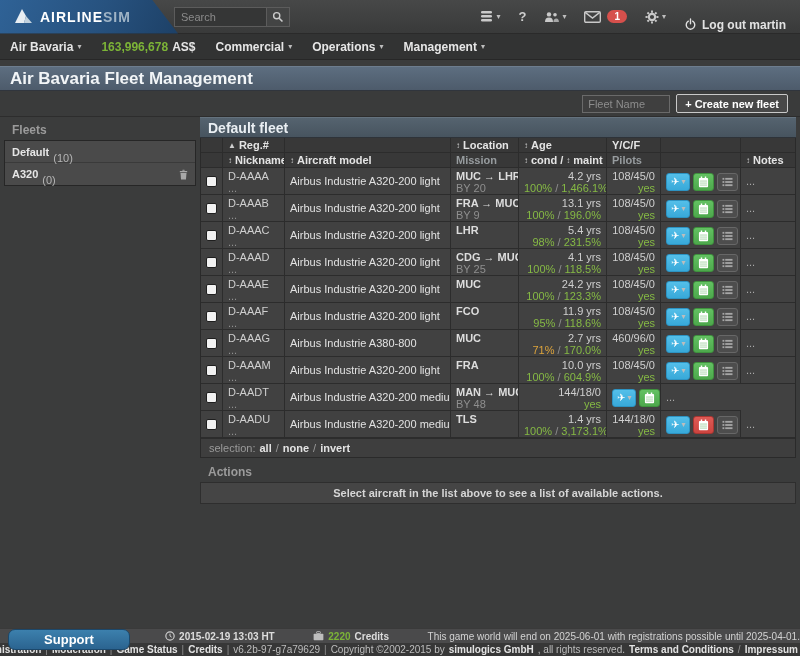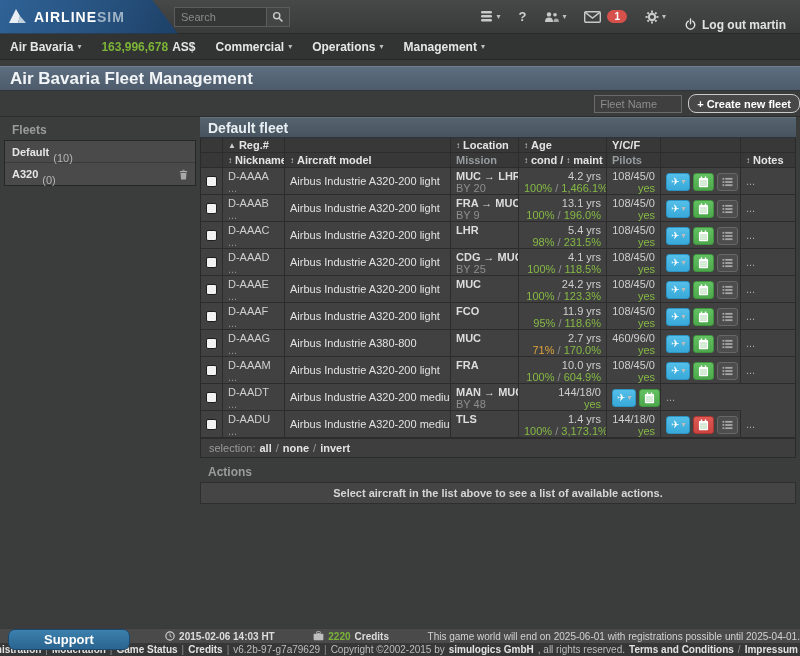--- a/index.html
+++ b/index.html
@@ -13,21 +13,21 @@
   
   .topbar {
     height:34px; background:linear-gradient(#474848,#393a3a);
     border-bottom:1px solid #2a2a2a; display:flex; align-items:center;
     position:relative; z-index:3;
   }
   .brand {
     position:relative; width:180px; height:34px; display:flex; align-items:center;
     background:linear-gradient(115deg,#2f6296 0%,#27527f 55%,#1d4066 100%);
     clip-path:polygon(0 0,152px 0,178px 34px,0 34px);
-    padding-left:6px; gap:6px; flex:0 0 180px;
+    padding-left:12px; gap:6px; flex:0 0 180px;
   }
   .logo-glyph { width:22px; height:20px; }
   .brand-text { font-size:14px; letter-spacing:1px; font-weight:bold; color:#fff; }
   .brand-text .lite { color:#9fb4c6; }
   .searchbox { display:flex; align-items:center; margin-left:-6px; }
   .searchbox input {
     width:92px; height:20px; background:#353636; border:1px solid #5c5c5c;
     color:#bbb; font-size:11px; padding:0 6px; outline:none; border-right:none;
   }
   .searchbox input::placeholder { color:#8b8b8b; }
@@ -59,29 +59,29 @@
     margin-top:6px; height:25px;
     background:linear-gradient(#5d6e80,#4d5b6b);
     border-top:1px solid #6d7d8e; border-bottom:1px solid #30353d;
     display:flex; align-items:center; padding:0 10px;
     font-size:17px; font-weight:bold; color:#f2f5f7;
   }
 
   
   .toolbar {
     height:26px; background:#3a3b3b; border-bottom:1px solid #2d2d2d;
-    display:flex; align-items:center; justify-content:flex-end; gap:6px; padding:0 0;
+    display:flex; align-items:center; justify-content:flex-end; gap:6px; padding:0 12px;
   }
   .toolbar input {
     width:88px; height:18px; background:#3f3f3f; border:1px solid #6a6a6a;
     color:#bbb; font-size:11px; padding:0 5px; outline:none;
   }
   .toolbar input::placeholder { color:#8d8d8d; }
   .create-btn {
-    height:19px; background:#484848; border:1px solid #c9c9c9; border-radius:8px;
+    height:19px; background:#484848; border:1px solid #c9c9c9; border-radius:2px;
     color:#fff; font-size:11px; font-weight:bold; padding:0 8px; cursor:pointer;
   }
 
   
   .content { display:flex; align-items:flex-start; flex:0 0 auto; }
   .fleets-col { width:200px; flex:0 0 200px; padding:2px 4px 0 4px; }
   .panel-label { font-size:12px; font-weight:bold; color:#9b9b9b; padding:4px 8px 3px 8px; }
   .fleet-list { border:1px solid #262626; background:#4a4a4a; }
   .fleet-item {
     display:flex; align-items:center; height:22px; padding:0 7px;
@@ -897,21 +897,21 @@
           <circle cx="6" cy="6" r="5" fill="none" stroke="#cfcfcf" stroke-width="1.4"></circle>
           <circle cx="6" cy="6" r="1.8" fill="#cfcfcf"></circle>
         </svg>
       <span>DEV</span>
     </span>
     <span class="sb-item">
       <svg width="10" height="10" viewBox="0 0 12 12">
           <circle cx="6" cy="6" r="5" fill="none" stroke="#cfcfcf" stroke-width="1.4"></circle>
           <path d="M6 3.2 V6 L8 7.4" fill="none" stroke="#cfcfcf" stroke-width="1.2"></path>
         </svg>
-      <span>2015-02-06 14:03 HT</span>
+      <span>2015-02-19 13:03 HT</span>
     </span>
     <span class="sb-item">
       <svg width="11" height="10" viewBox="0 0 14 12" fill="#bdbdbd">
           <rect x="4.5" y="0.5" width="5" height="2.4" rx="0.8" fill="none" stroke="#bdbdbd" stroke-width="1.2"></rect>
           <rect x="0.8" y="3" width="12.4" height="8.4" rx="1"></rect>
         </svg>
       <span class="green">2220</span>
       <span>Credits</span>
     </span>
     <span class="sb-notice">This game world will end on 2025-06-01 with registrations possible until 2025-04-01.</span>

